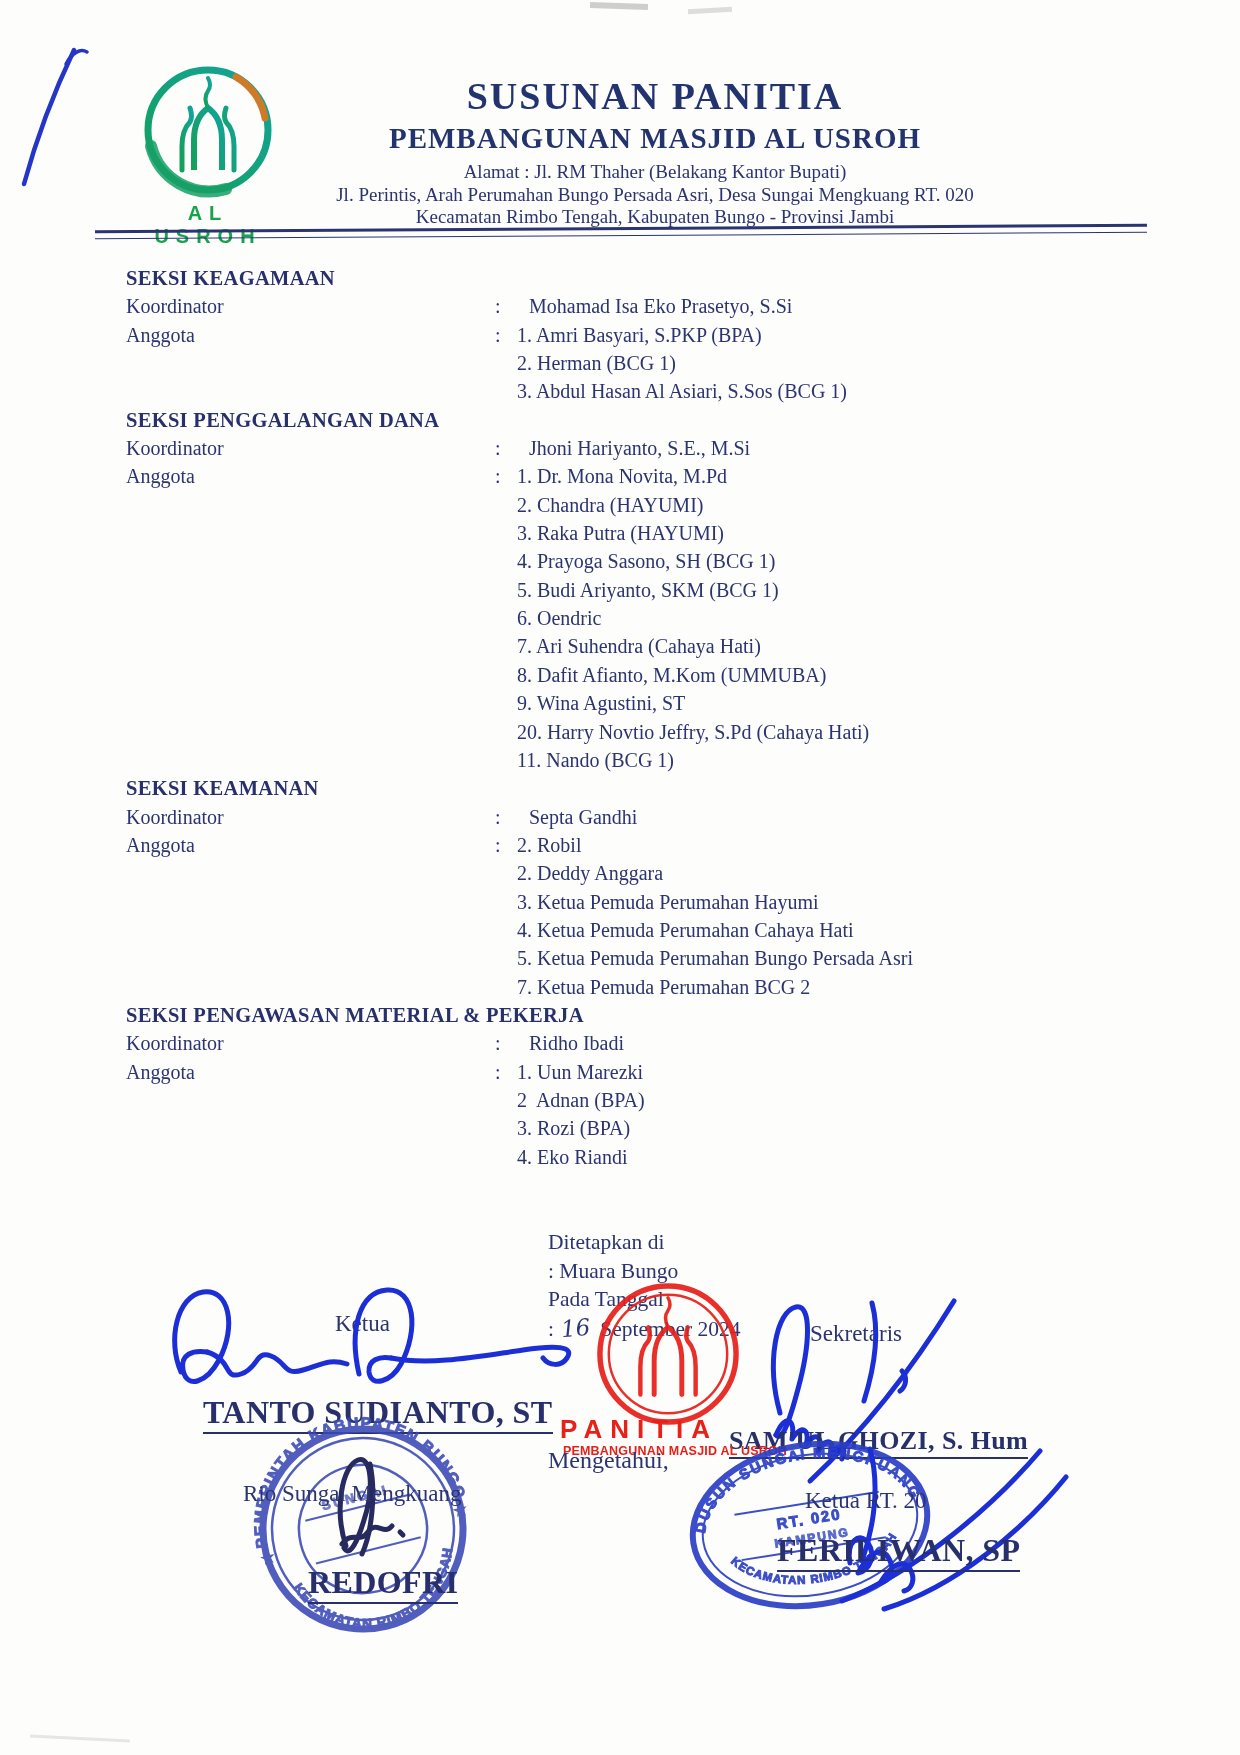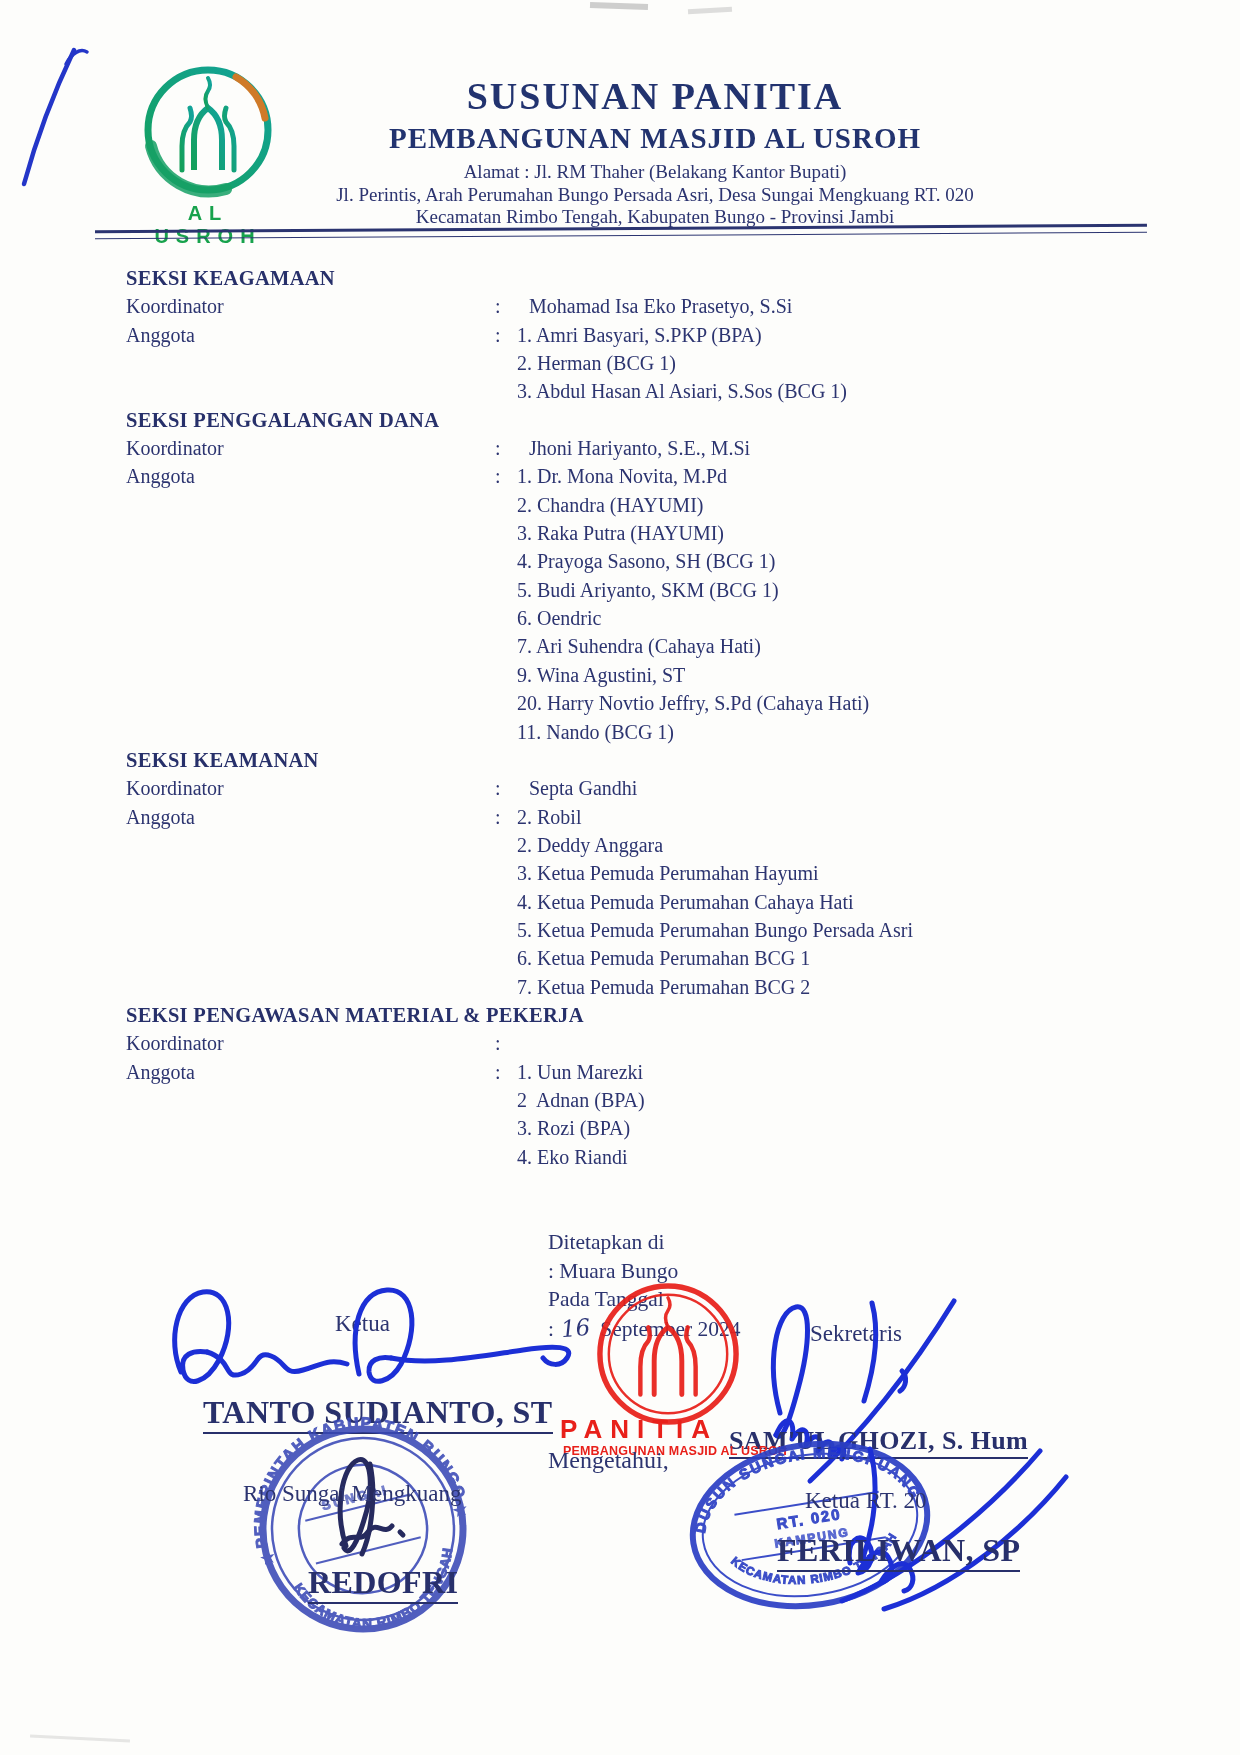--- a/index.html
+++ b/index.html
@@ -121,20 +121,21 @@
         <div class="lbl">Anggota</div>
         <div class="colon">:</div>
         <div class="val">
             <div class="member">1. Dr. Mona Novita, M.Pd</div>
             <div class="member">2. Chandra (HAYUMI)</div>
             <div class="member">3. Raka Putra (HAYUMI)</div>
             <div class="member">4. Prayoga Sasono, SH (BCG 1)</div>
             <div class="member">5. Budi Ariyanto, SKM (BCG 1)</div>
             <div class="member">6. Oendric</div>
             <div class="member">7. Ari Suhendra (Cahaya Hati)</div>
+            <div class="member">8. Dafit Afianto, M.Kom (UMMUBA)</div>
             <div class="member">9. Wina Agustini, ST</div>
             <div class="member">20. Harry Novtio Jeffry, S.Pd (Cahaya Hati)</div>
             <div class="member">11. Nando (BCG 1)</div>
           </div>
       </div>
     </section>
 
     <section class="section">
       <h3 class="sec-title">SEKSI KEAMANAN</h3>
       <div class="row">
@@ -144,31 +145,31 @@
       </div>
       <div class="row">
         <div class="lbl">Anggota</div>
         <div class="colon">:</div>
         <div class="val">
             <div class="member">2. Robil</div>
             <div class="member">2. Deddy Anggara</div>
             <div class="member">3. Ketua Pemuda Perumahan Hayumi</div>
             <div class="member">4. Ketua Pemuda Perumahan Cahaya Hati</div>
             <div class="member">5. Ketua Pemuda Perumahan Bungo Persada Asri</div>
-            <div class="member">6. Ketua Pemuda Perumahan BCG 1</div>
             <div class="member">7. Ketua Pemuda Perumahan BCG 2</div>
           </div>
       </div>
     </section>
 
     <section class="section">
       <h3 class="sec-title">SEKSI PENGAWASAN MATERIAL &amp; PEKERJA</h3>
       <div class="row">
         <div class="lbl">Koordinator</div>
         <div class="colon">:</div>
+        <div class="val single">Ridho Ibadi</div>
       </div>
       <div class="row">
         <div class="lbl">Anggota</div>
         <div class="colon">:</div>
         <div class="val">
             <div class="member">1. Uun Marezki</div>
             <div class="member">2  Adnan (BPA)</div>
             <div class="member">3. Rozi (BPA)</div>
             <div class="member">4. Eko Riandi</div>
           </div>

